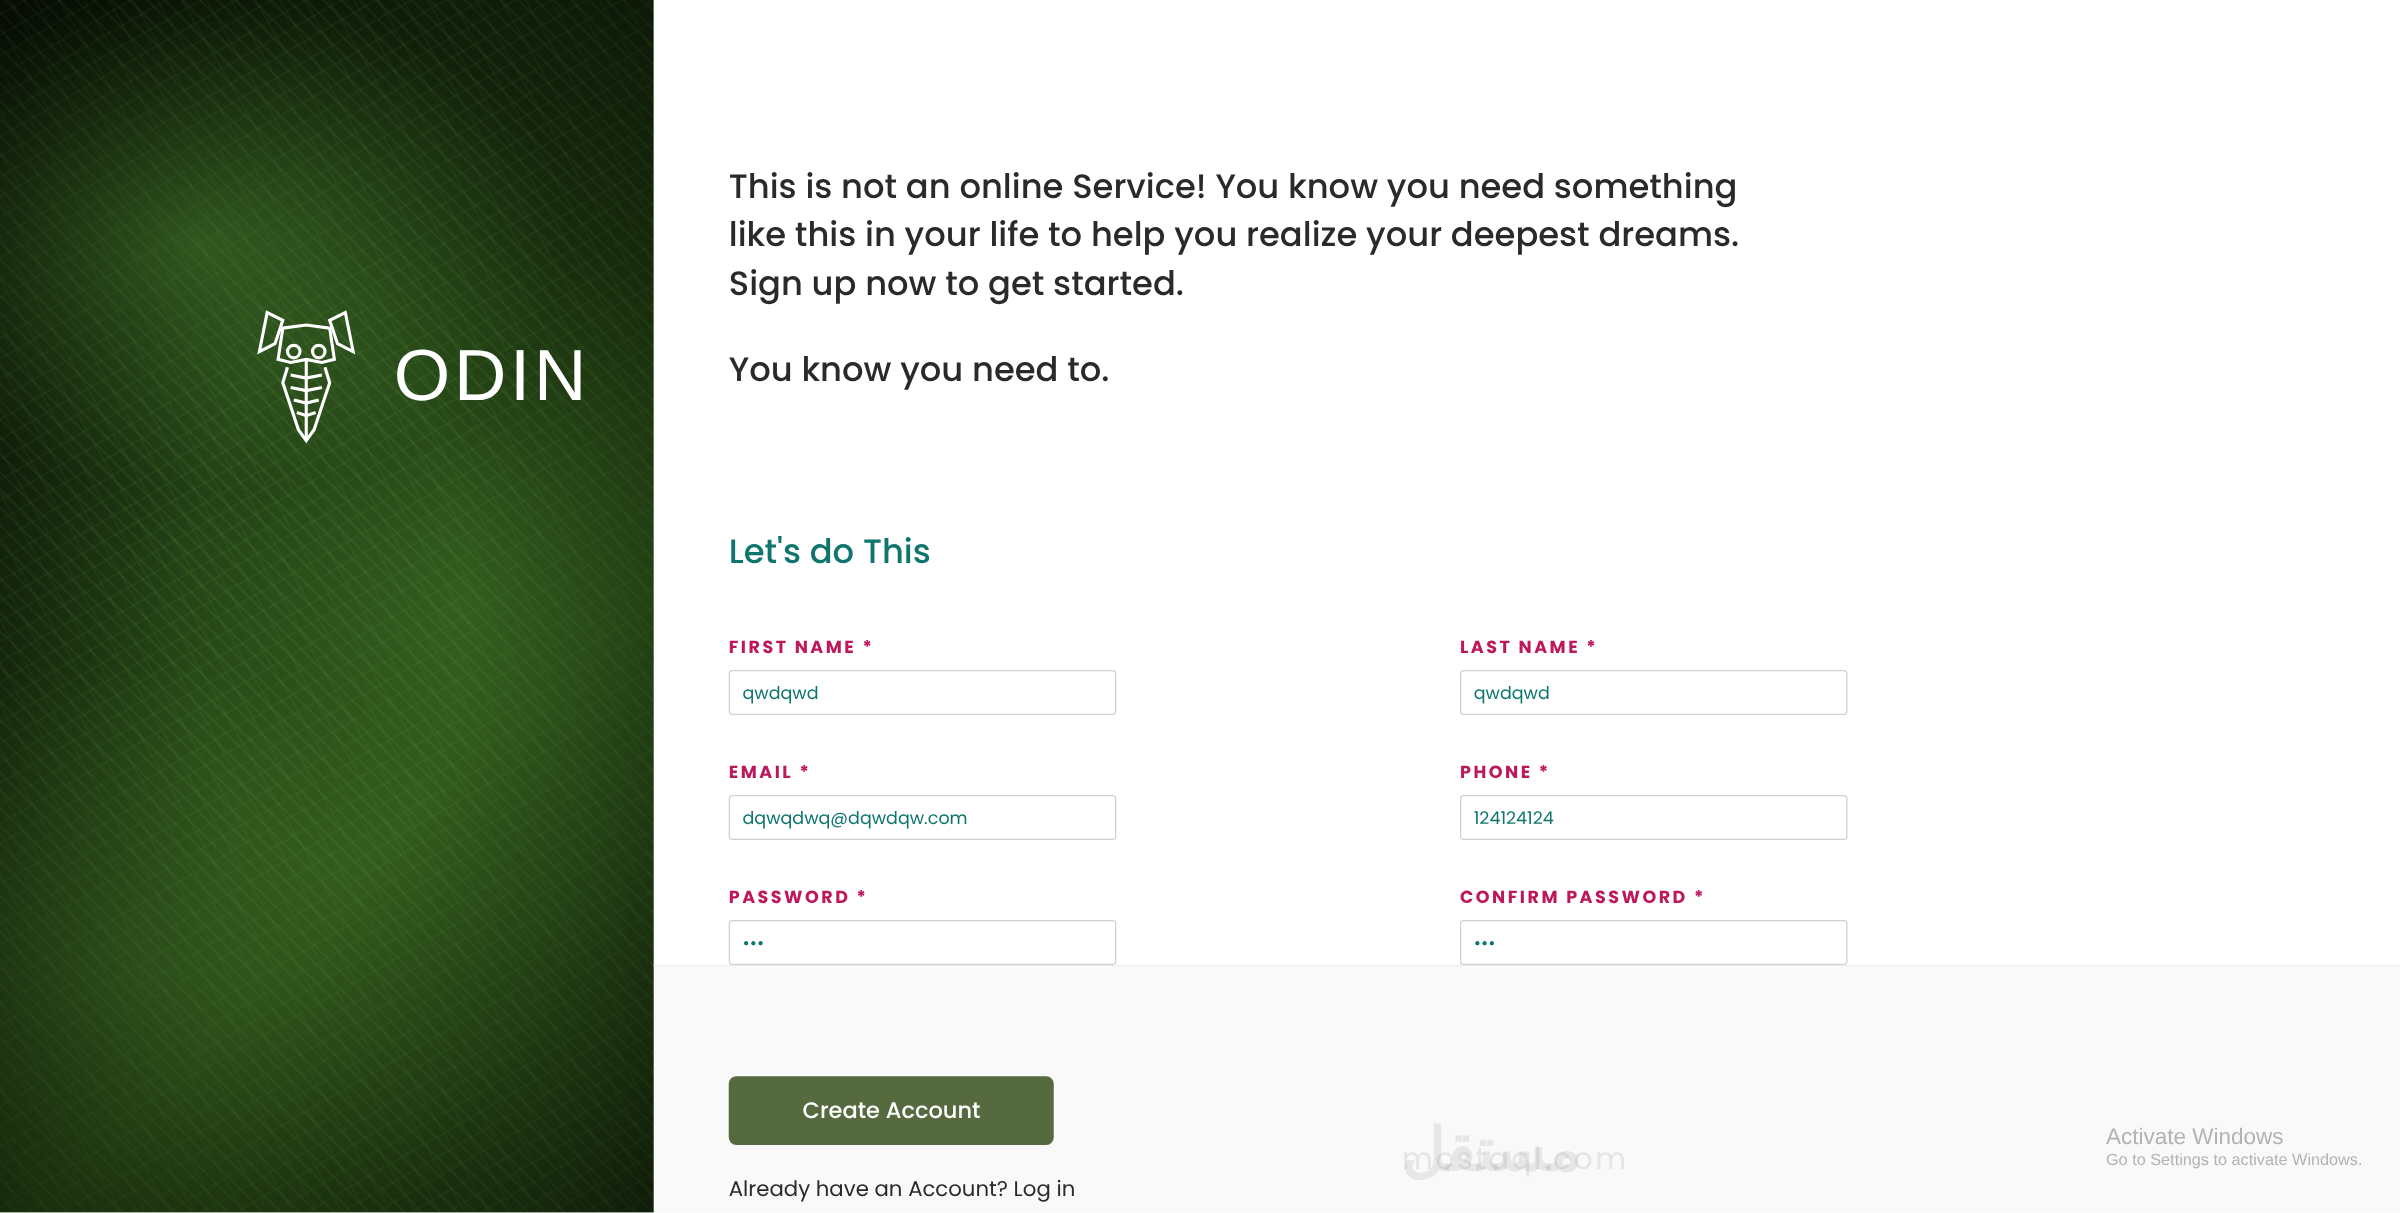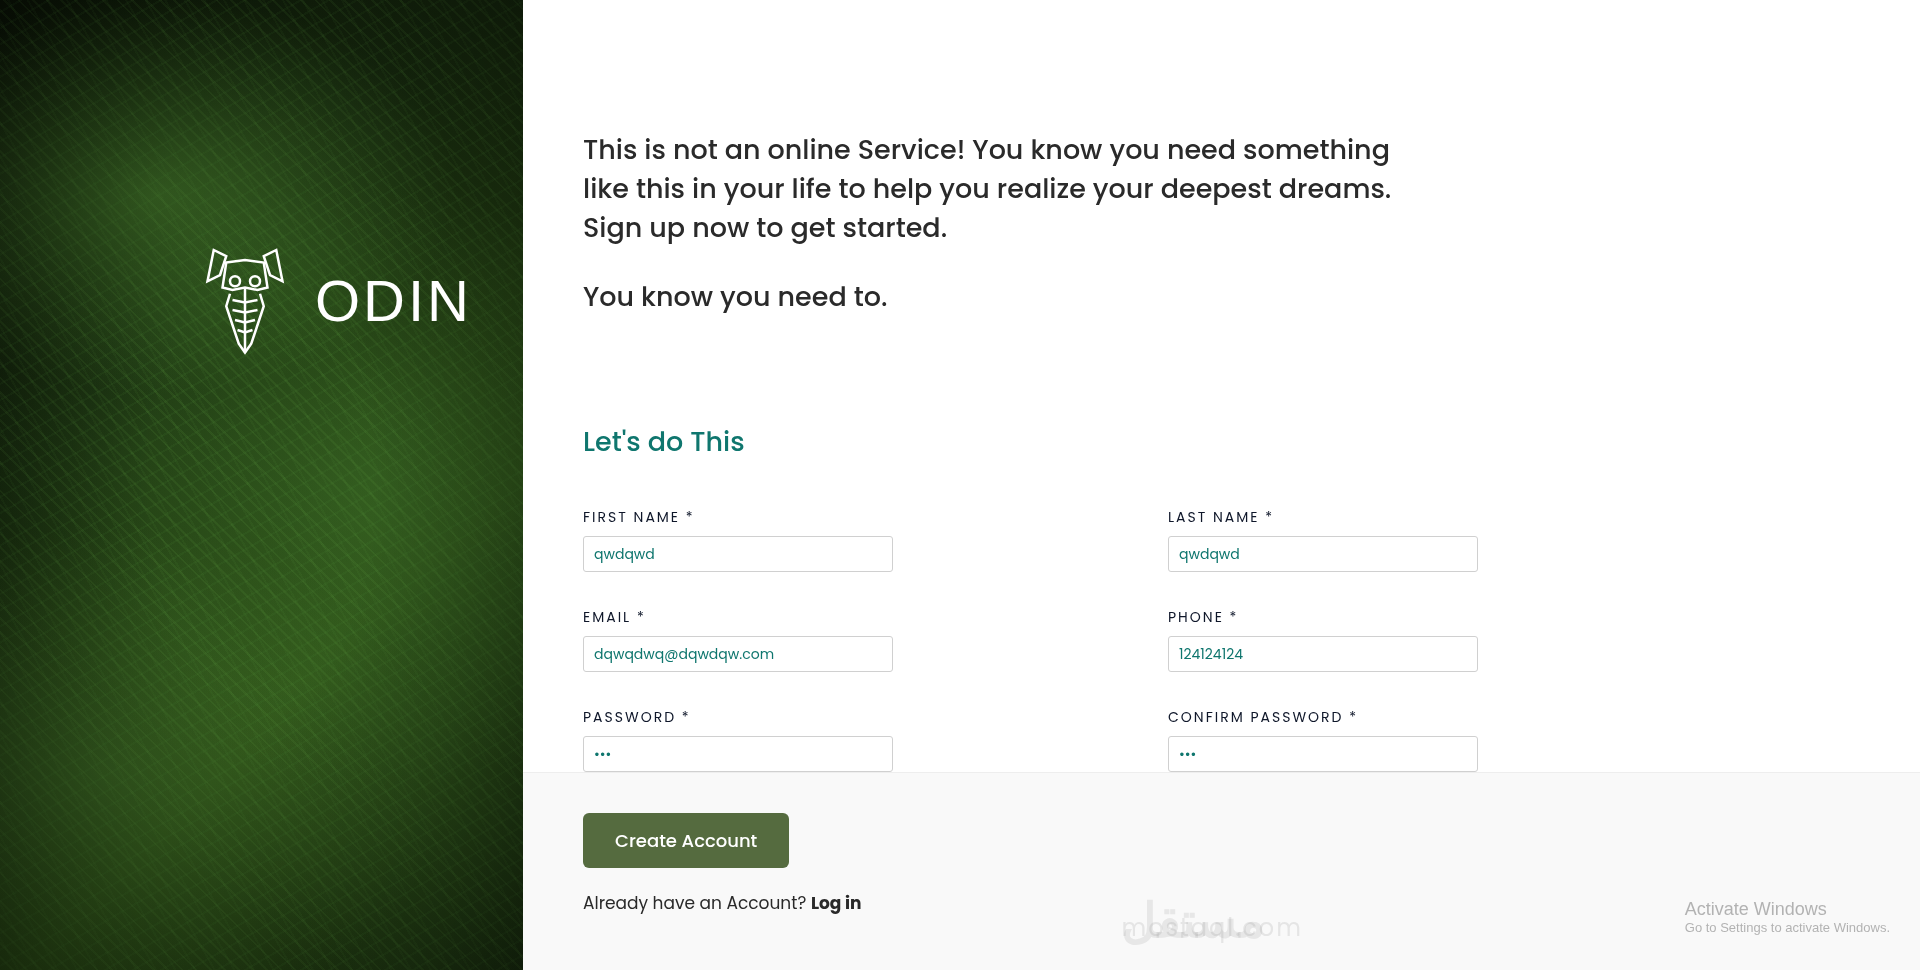--- a/index.html
+++ b/index.html
@@ -105,22 +105,22 @@
       grid-template-columns: 310px 310px;
       column-gap: 275px;
       row-gap: 35px;
     }
     .form-field {
       display: flex;
       flex-direction: column;
     }
     .field-label {
       font-size: 14px;
-      font-weight: 400;
-      color: #0f172a;
+      font-weight: 700;
+      color: #be185d;
       letter-spacing: 2px;
       margin-bottom: 8px;
       text-transform: uppercase;
     }
     .field-input {
       width: 100%;
       height: 36px;
       padding: 6px 10px;
       border: 1px solid #d0d0d0;
       border-radius: 3px;
@@ -131,34 +131,35 @@
     }
     .bottom-section {
       padding: 40px 60px 60px 60px;
       background: #f9f9f9;
       border-top: 1px solid #eee;
     }
     .create-btn {
       background: #556b3f;
       color: #fff;
       border: none;
-      padding: 14px 32px;
+      padding: 14px 59px;
       font-size: 18px;
       font-weight: 500;
       border-radius: 6px;
       cursor: pointer;
       font-family: inherit;
+      margin-top: 48px;
     }
     .login-prompt {
       margin-top: 22px;
       font-size: 17px;
       color: #2a2a2a;
     }
     .login-link {
-      font-weight: 700;
+      font-weight: 400;
       color: #2a2a2a;
       cursor: pointer;
       text-decoration: none;
     }
     .watermark {
       position: absolute;
       bottom: 30px;
       left: 50%;
       transform: translateX(-100px);
       font-size: 48px;

